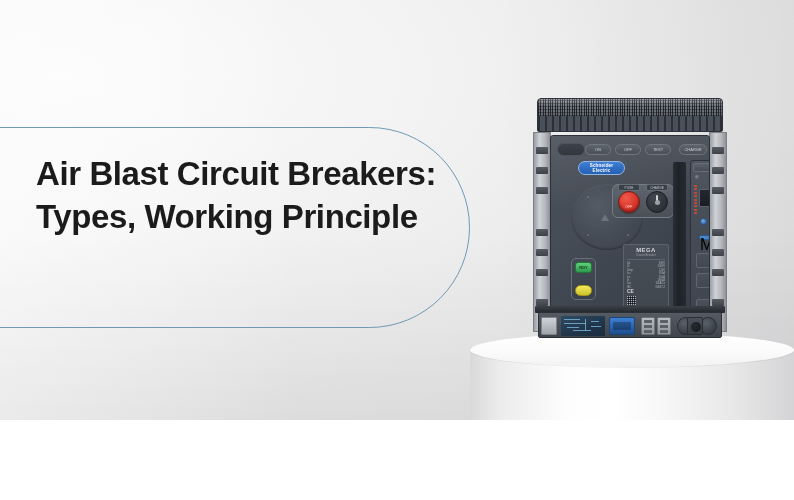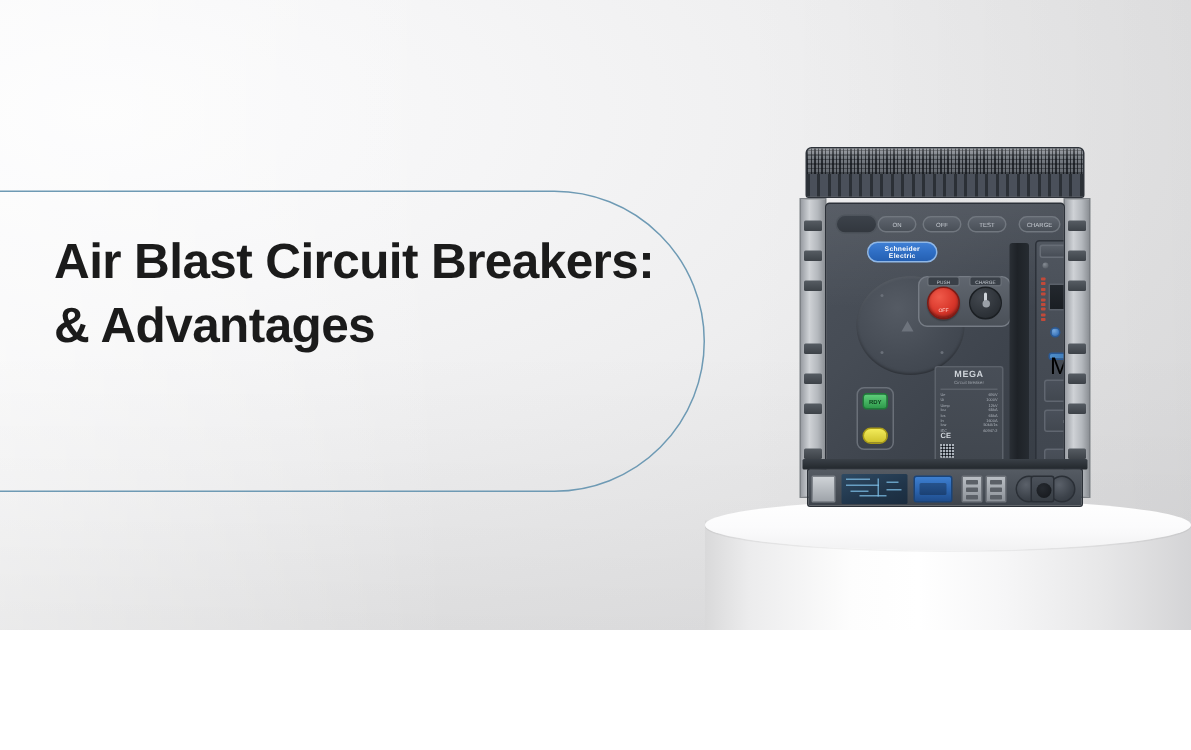--- a/index.html
+++ b/index.html
@@ -324,21 +324,21 @@
 
 <div id="stage">
 
   <div id="bg-vignette"></div>
   <div id="bg-floor"></div>
 
   <div id="headline-pill"></div>
 
   <div id="headline-block">
     <div class="headline-line">Air Blast Circuit Breakers:</div>
-    <div class="headline-line">&amp; Advantages</div>
+    <div class="headline-line">Types, Working Principle</div>
   </div>
 
   <div id="pedestal-shadow"></div>
   <div id="pedestal">
     <div id="pedestal-body"></div>
     <div id="pedestal-top"></div>
   </div>
 
   <div id="breaker">
     <div id="breaker-glow"></div>

